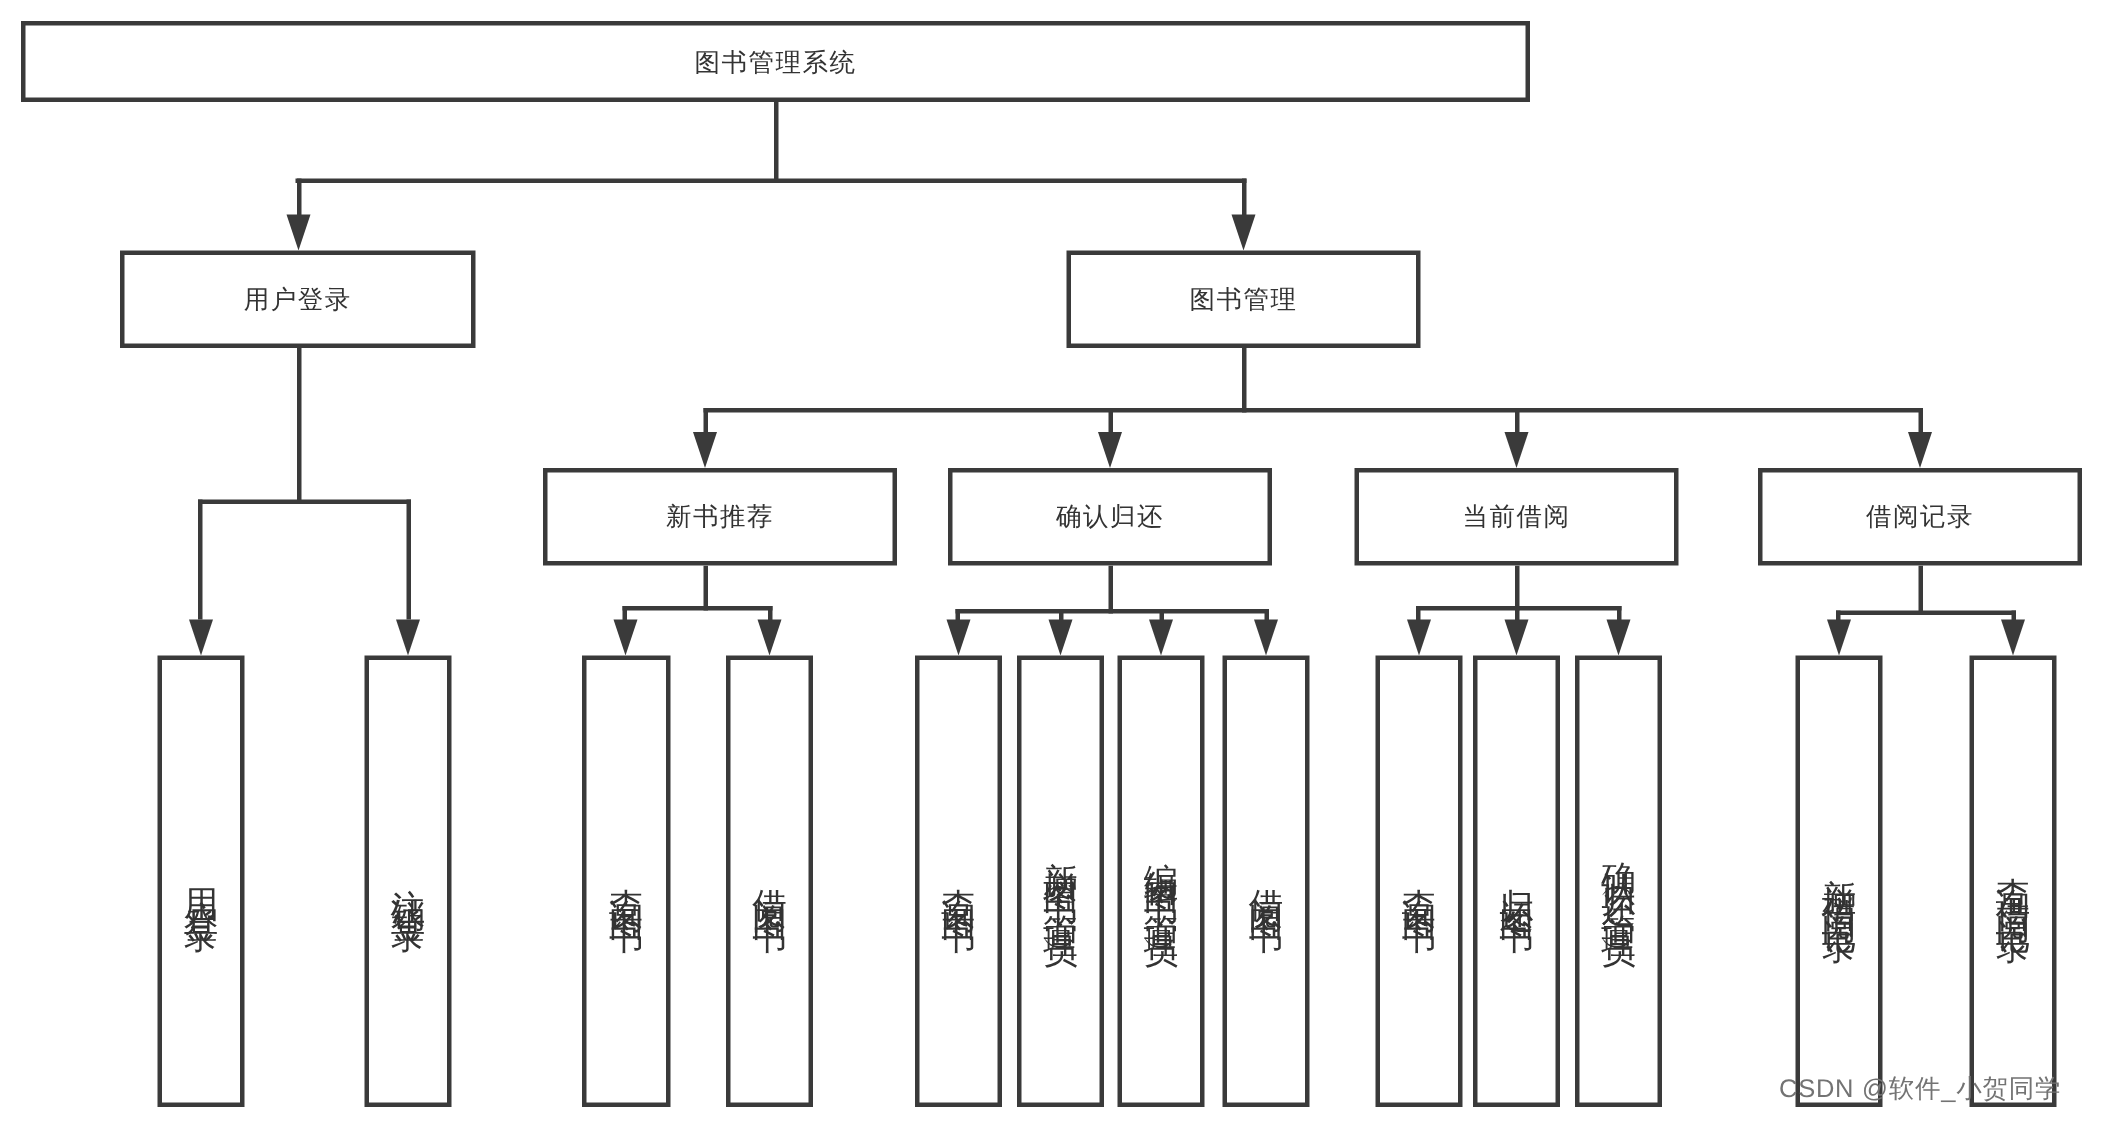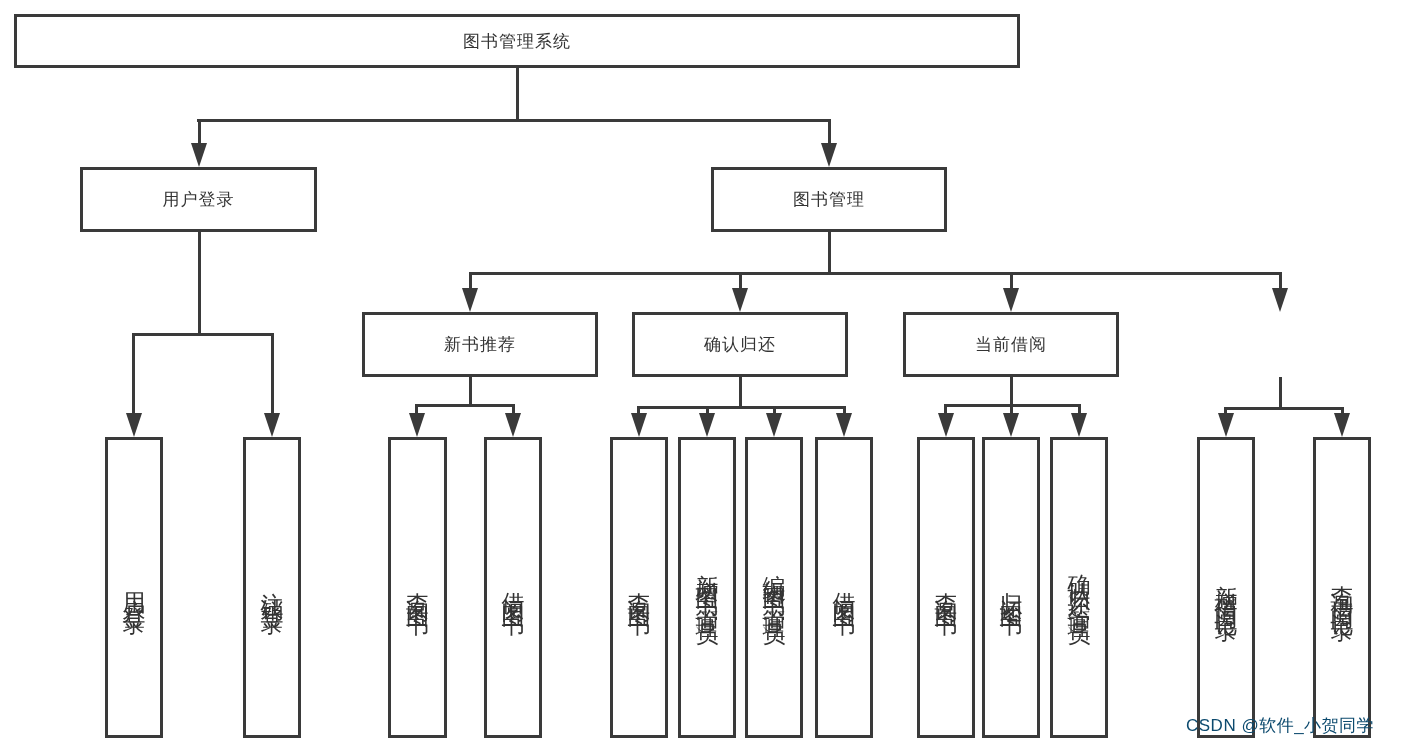--- a/index.html
+++ b/index.html
@@ -46,21 +46,21 @@
     border-left:8px solid transparent;
     border-right:8px solid transparent;
     border-top:24px solid var(--line);
     z-index:1;
   }
   .watermark{
     position:absolute;
     left:1186px;top:714px;
     font-size:17px;
     letter-spacing:0.5px;
-    color:#0c4a6e;
+    color:#737373;
     white-space:nowrap;
     z-index:5;
   }
 </style>
 </head>
 <body>
 
 <div id="canvas">
 
   <div class="vl" style="left:516px;top:68px;width:3px;height:54px;"></div>
@@ -135,20 +135,23 @@
 
   <div class="box h" style="left:362px;top:312px;width:236px;height:65px;">
     <span>新书推荐</span>
   </div>
   <div class="box h" style="left:632px;top:312px;width:216px;height:65px;">
     <span>确认归还</span>
   </div>
   <div class="box h" style="left:903px;top:312px;width:216px;height:65px;">
     <span>当前借阅</span>
   </div>
+  <div class="box h" style="left:1172px;top:312px;width:216px;height:65px;">
+    <span>借阅记录</span>
+  </div>
 
   <div class="box v" style="left:105px;top:437px;width:58px;height:301px;">
     <span>用户登录</span>
   </div>
   <div class="box v" style="left:243px;top:437px;width:58px;height:301px;">
     <span>注销登录</span>
   </div>
 
   <div class="box v" style="left:388px;top:437px;width:59px;height:301px;">
     <span>查询图书</span>

